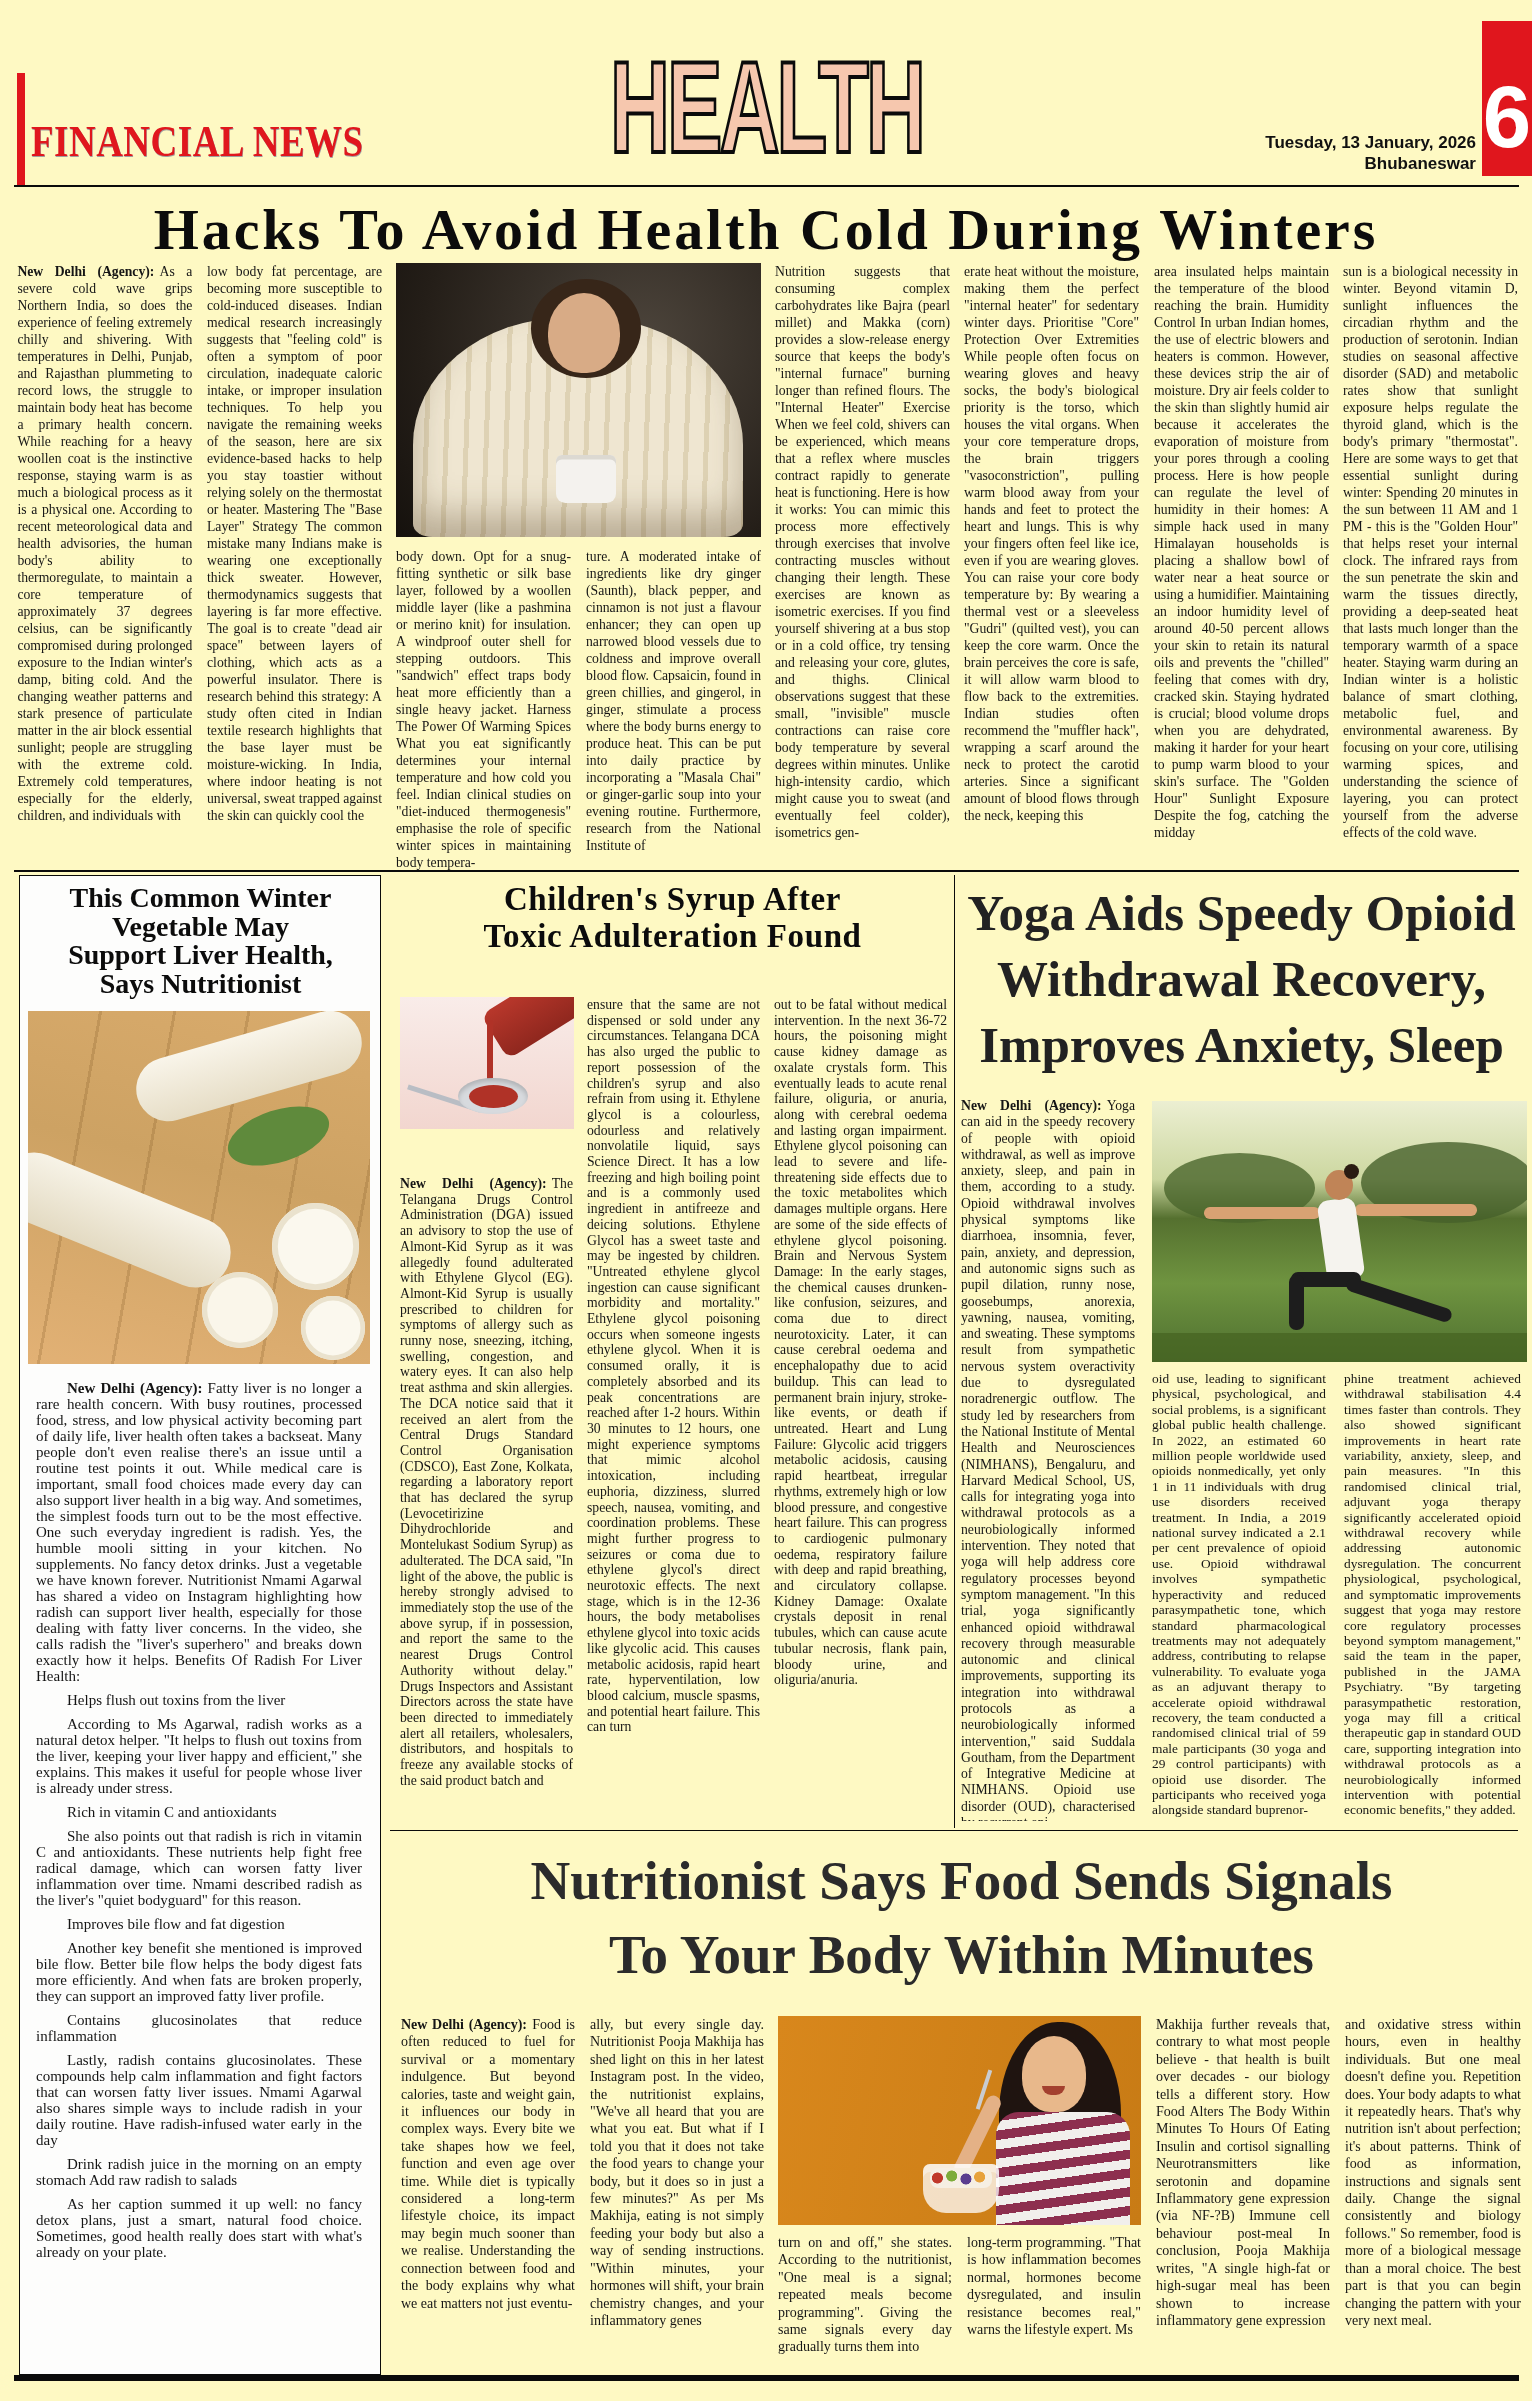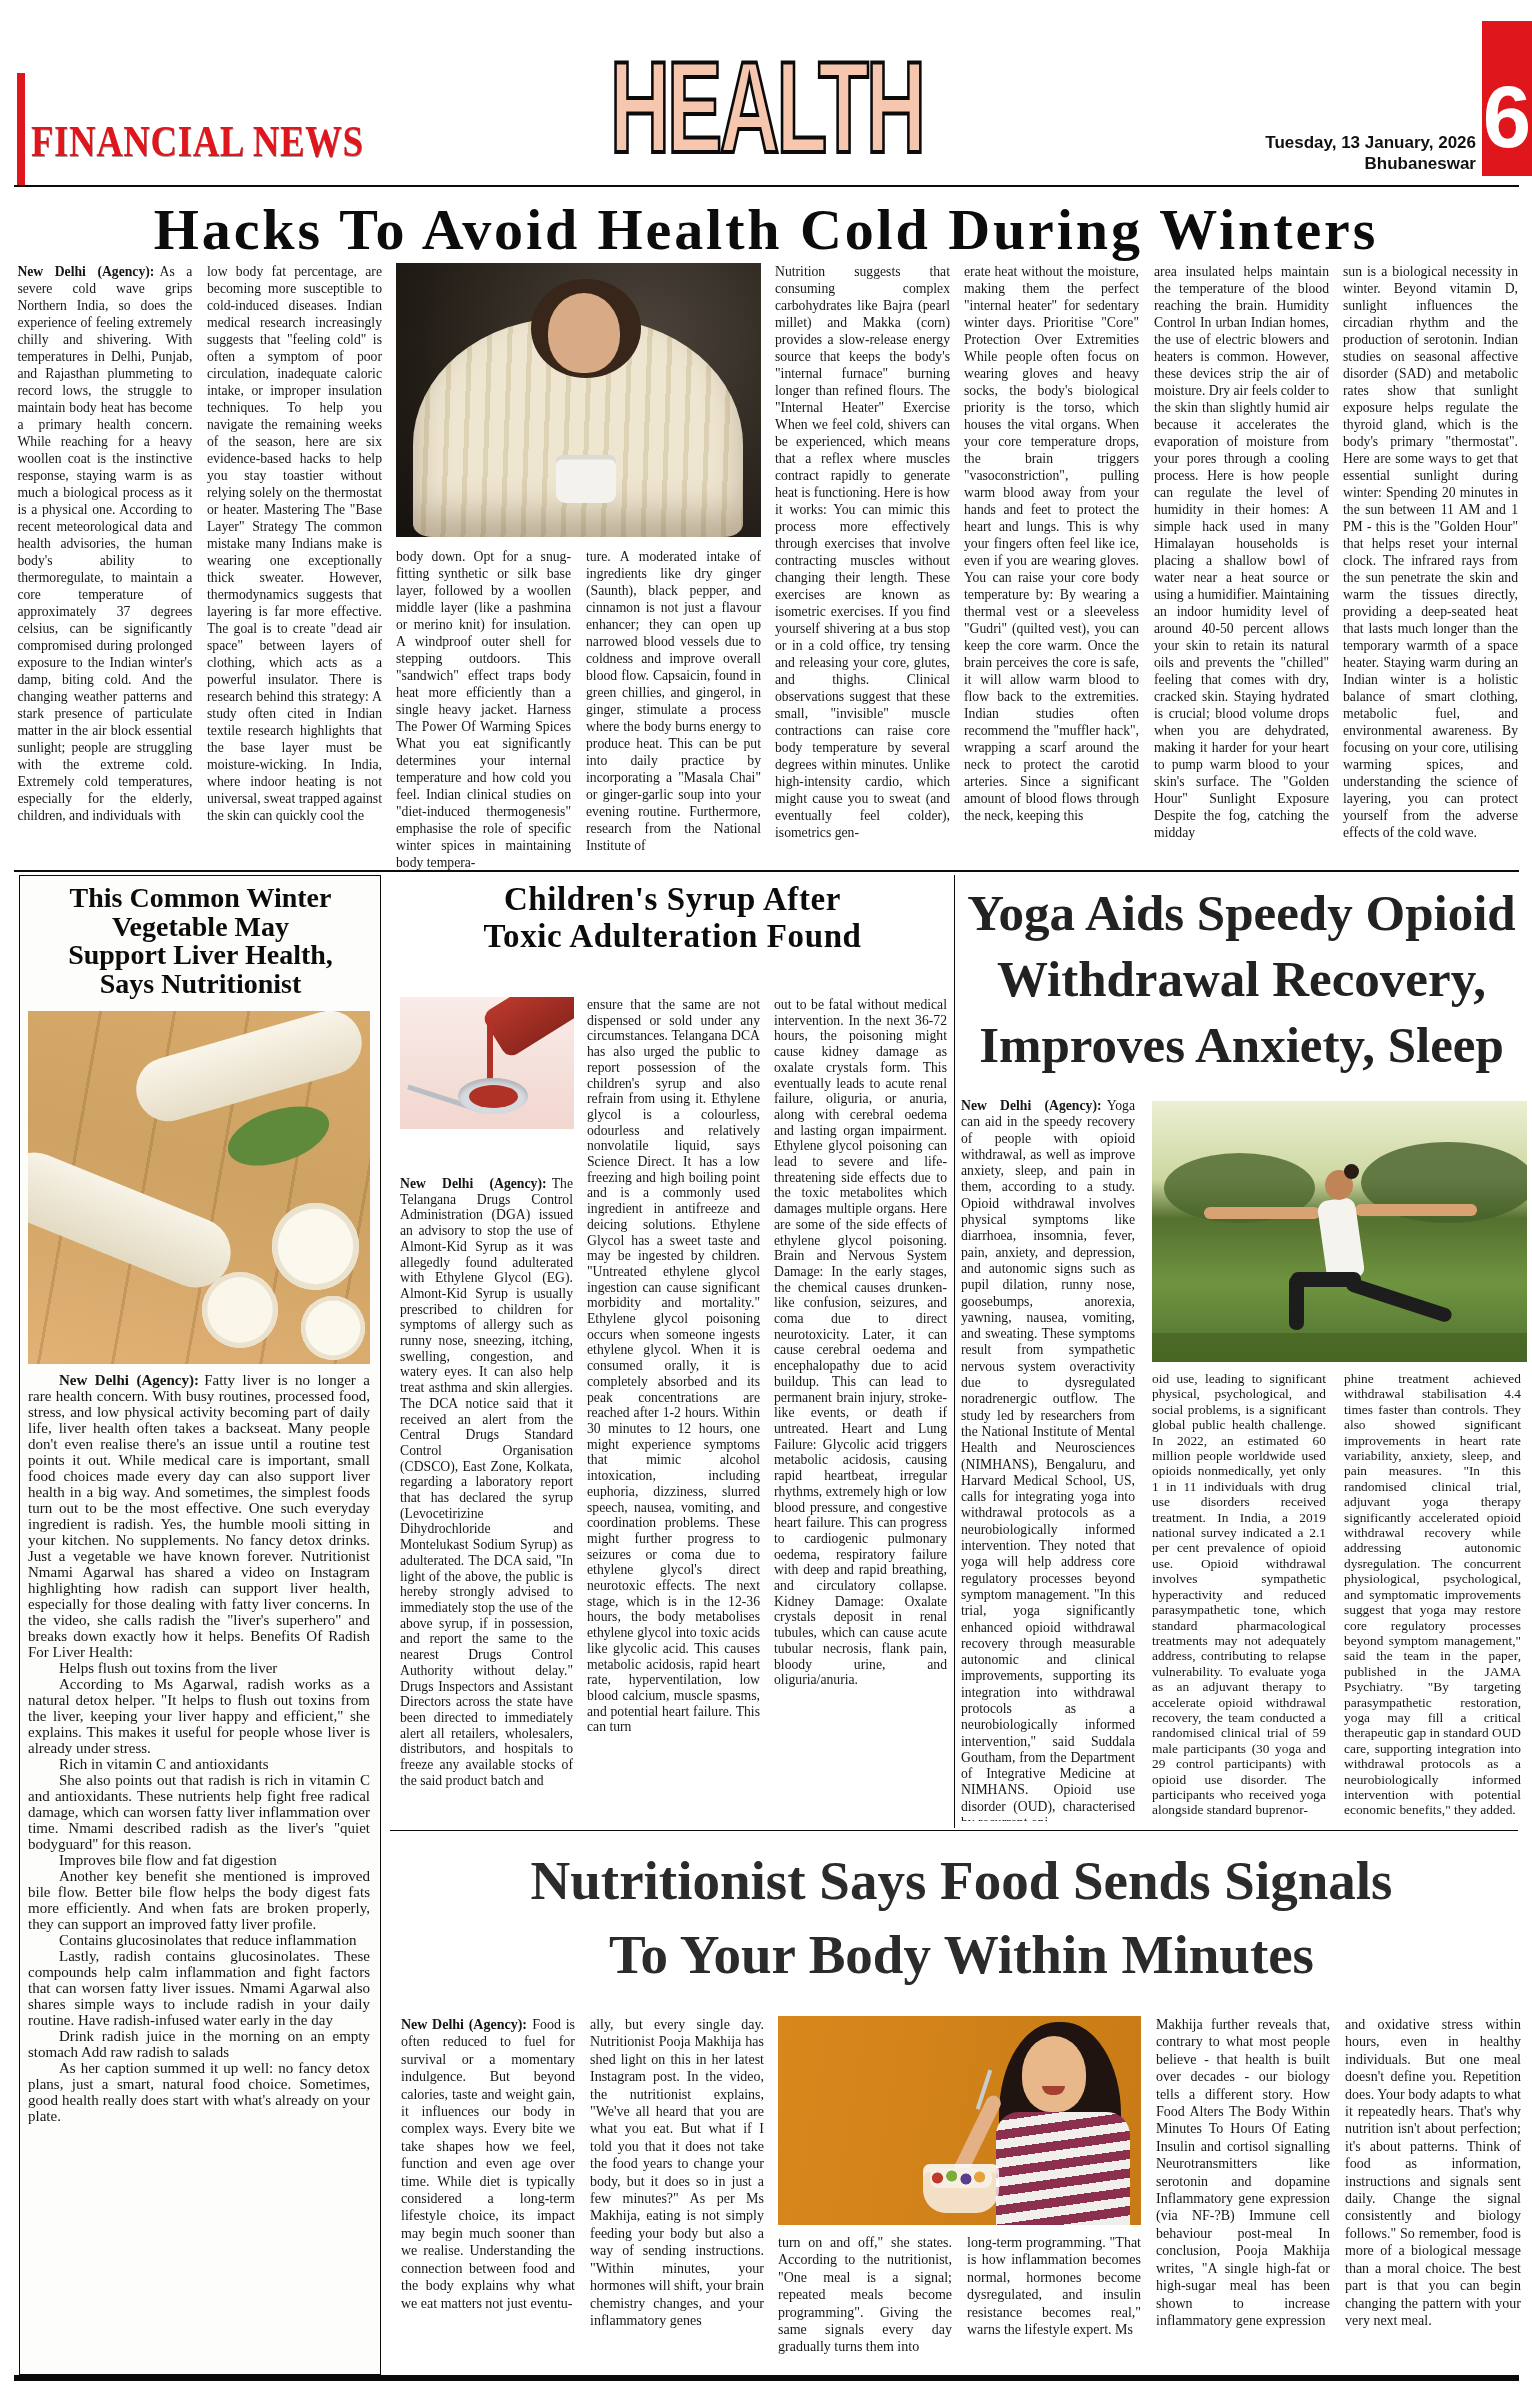--- a/index.html
+++ b/index.html
@@ -1,30 +1,30 @@
 <!DOCTYPE html>
 <html style="font-size:9.3px"><head>
 <meta charset="utf-8">
 <style>
   html,body{margin:0;padding:0;background:#e8e8e6;}
-  .page{position:relative;width:1532px;height:2401px;background:#ffffff;font-family:"Liberation Serif","DejaVu Serif",serif;color:#121212;overflow:hidden;}
+  .page{position:relative;width:1532px;height:2401px;background:#fef9c3;font-family:"Liberation Serif","DejaVu Serif",serif;color:#121212;overflow:hidden;}
   .abs{position:absolute;}
   .rule{position:absolute;background:#0b0b0b;}
   
   .brand{position:absolute;left:31px;top:116px;font-size:44px;font-weight:700;color:#e0161d;letter-spacing:0.6px;transform:scaleX(.84);transform-origin:left center;white-space:nowrap;text-shadow:0.6px 0.6px 0 #a0a0a0;}
   .pagebox{position:absolute;left:1482px;top:21px;width:50px;height:155px;background:#e0161d;display:flex;align-items:flex-end;justify-content:center;}
   .pagebox span{color:#fff;font-size:87px;font-weight:700;font-family:"Liberation Sans",sans-serif;line-height:1;padding-bottom:16.3px;}
   .dateblk{position:absolute;right:56px;top:132px;text-align:right;font-family:"Liberation Sans",sans-serif;font-weight:700;font-size:17px;line-height:21px;color:#111;}
   
   .hl{position:absolute;font-weight:700;color:#0c0c0c;text-align:center;}
   .hl-line{display:block;}
   
   .col{position:absolute;text-align:justify;color:#151515;overflow:hidden;}
   .dl{font-weight:700;padding-right:5.2px;}
-  .para{margin:0;text-indent:31px;font-family:Liberation Serif, serif;}
+  .para{margin:8px;text-indent:31px;font-family:Liberation Serif, serif;}
   
   .photo{position:absolute;overflow:hidden;}
   .box{position:absolute;}
 </style>
 </head>
 <body>
 
 <div class="page">
 
   <div class="abs" style="left:17.4px;top:73px;width:8.1px;height:114px;background:#e0161d;"></div>

